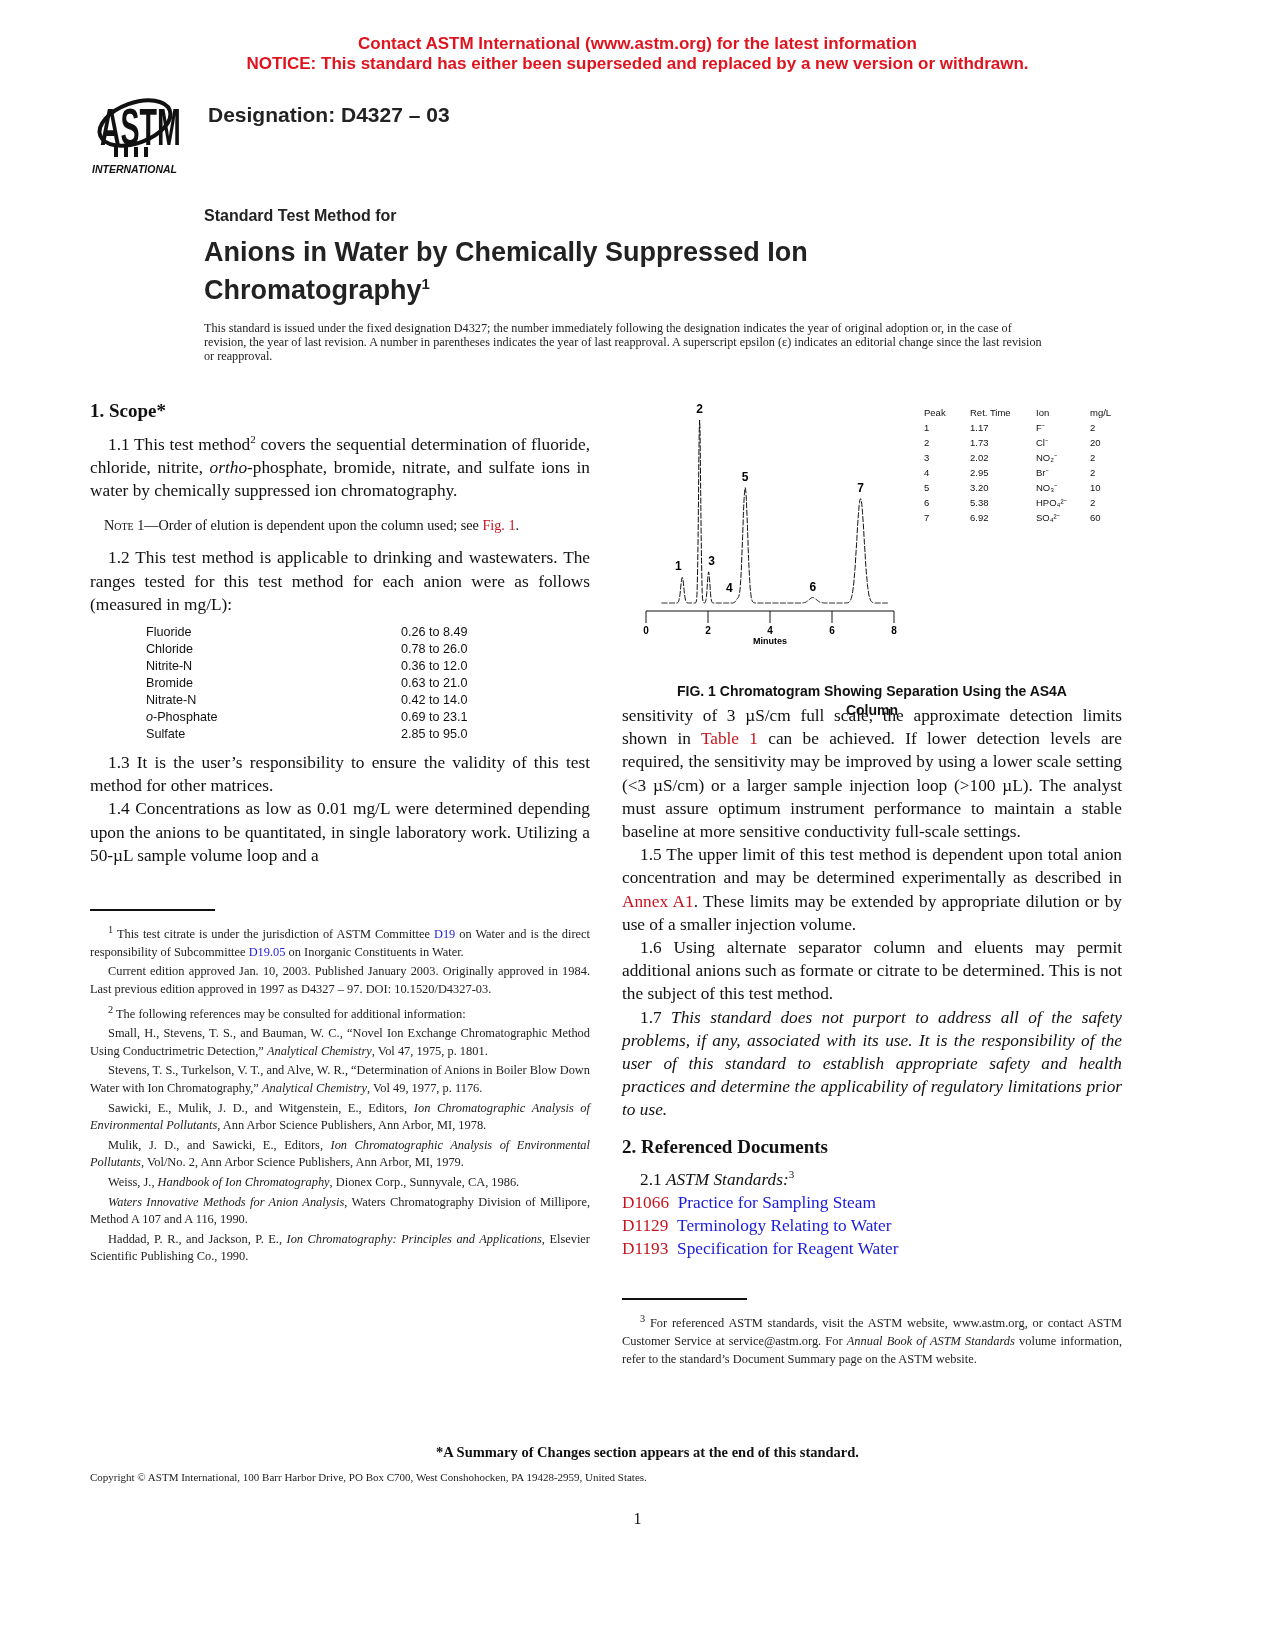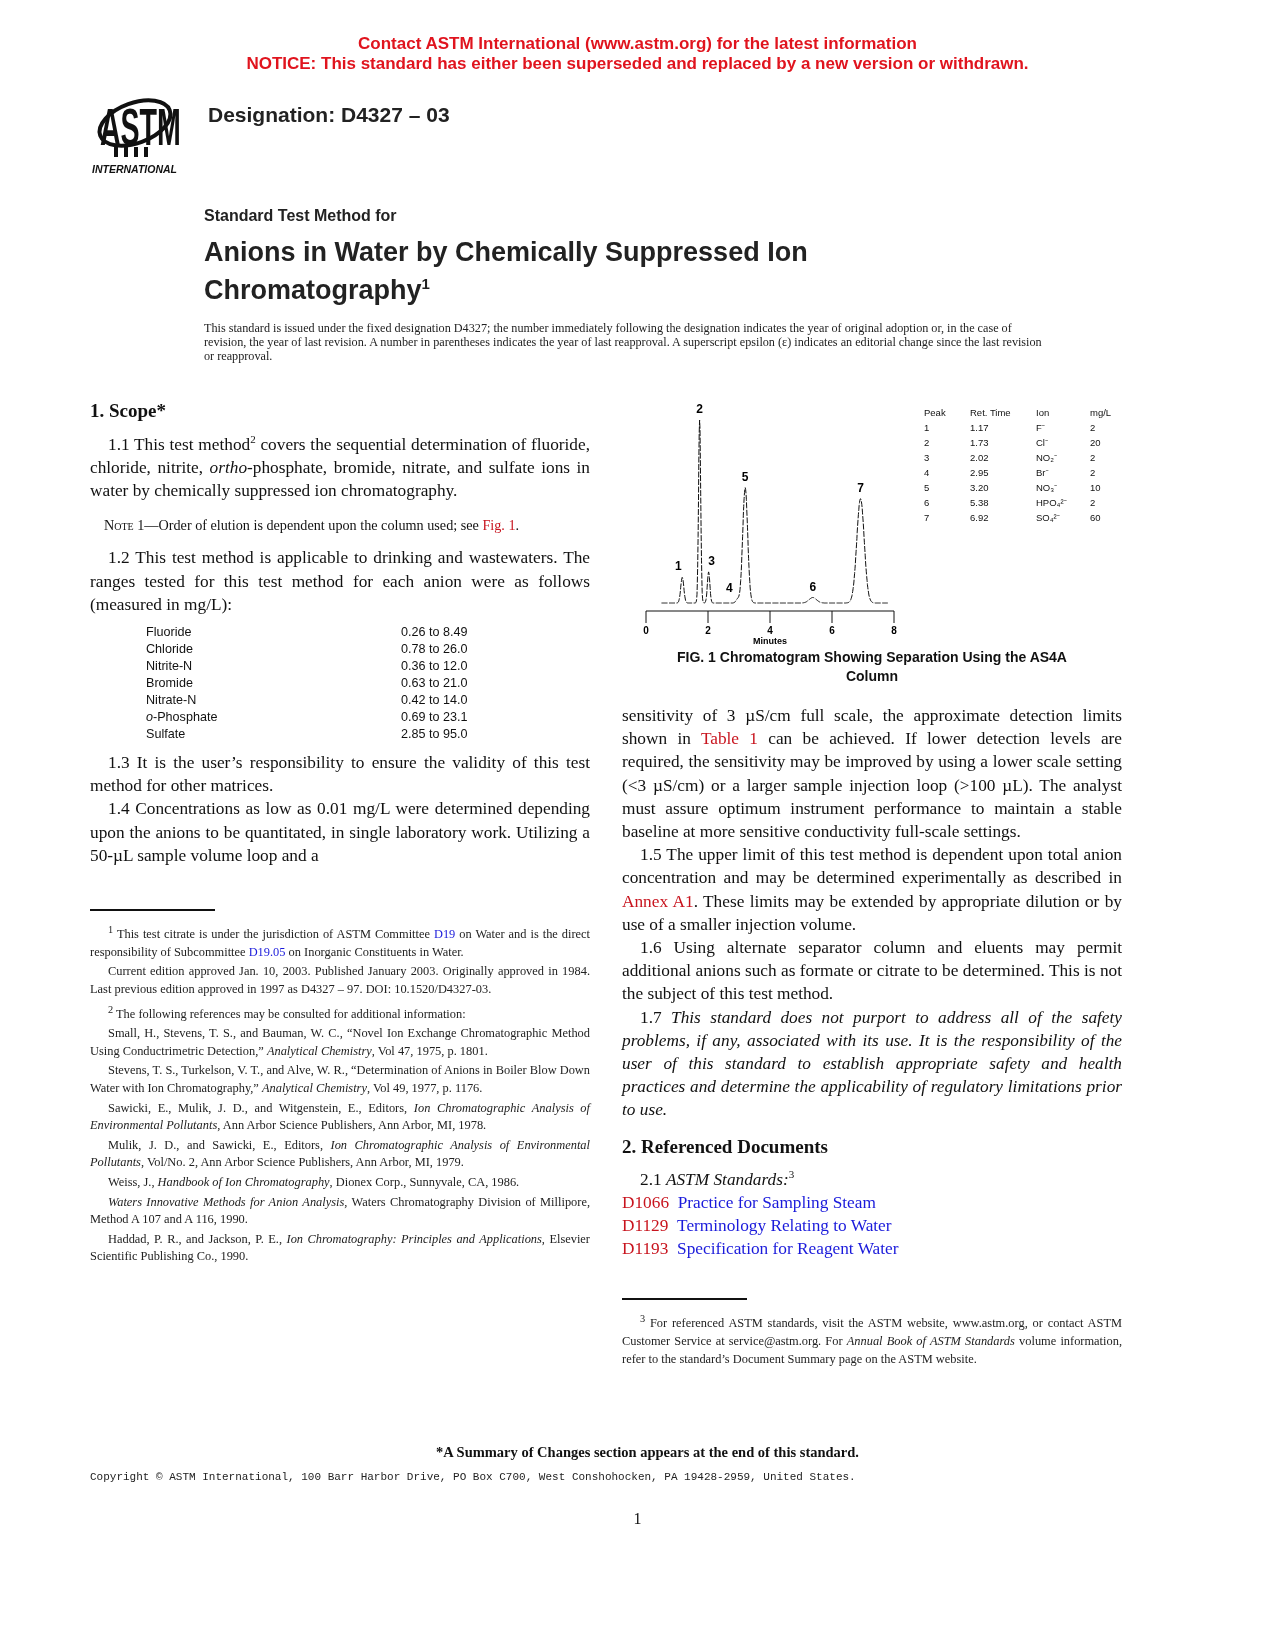--- a/index.html
+++ b/index.html
@@ -26,26 +26,26 @@
   .redlink { color: #c8141e; }
   .bluelink { color: #1a1adb; }
 
   table.ranges { font-family: "Liberation Sans", sans-serif; font-size: 12.6px; border-collapse: collapse; margin-left: 56px; }
   table.ranges td { padding: 0; height: 17px; }
   table.ranges td.name { width: 255px; }
 
   .fn-rule { width: 125px; border-top: 2px solid #111; }
   p.fn { font-family: "Liberation Serif", serif; font-size: 12.4px; line-height: 17.6px; margin: 0; text-align: justify; text-indent: 18px; color: #222; }
 
-  .fig-caption { font-family: "Liberation Sans", sans-serif; font-weight: bold; font-size: 14px; text-align: center; line-height: 19px; }
+  .fig-caption { font-family: "Liberation Sans", sans-serif; font-weight: bold; font-size: 14px; text-align: center; line-height: 19px; margin-top: 34px; }
   .peak-table { font-family: "Liberation Sans", sans-serif; font-size: 9.5px; line-height: 13px; }
   .peak-table td { padding: 0; }
 
   .summary { left: 10px; width: 1275px; top: 1444px; text-align: center; font-family: "Liberation Serif", serif; font-weight: bold; font-size: 14.5px; }
-  .copyright { left: 90px; top: 1471px; font-family: Liberation Mono, monospace; font-size: 11px; color: #222; }
+  .copyright { left: 90px; top: 1471px; font-family: Liberation Serif, serif; font-size: 11px; color: #222; }
   .pagenum { left: 0; width: 1275px; top: 1510px; text-align: center; font-family: "Liberation Serif", serif; font-size: 16px; }
 </style>
 </head>
 <body>
 
 <div class="abs notice sans">
   <div>Contact ASTM International (www.astm.org) for the latest information</div>
   <div>NOTICE: This standard has either been superseded and replaced by a new version or withdrawn.</div>
 </div>
 

